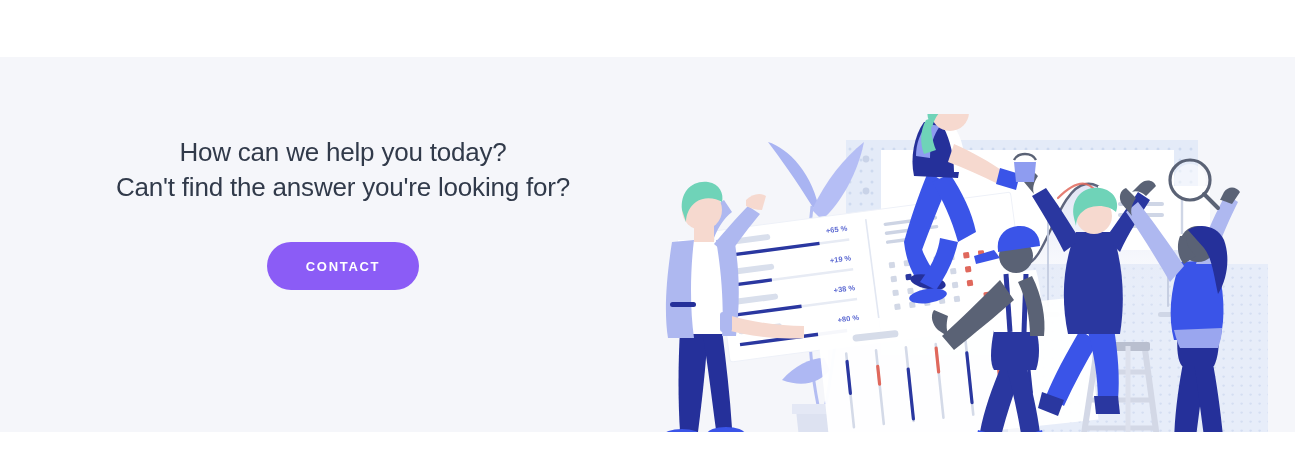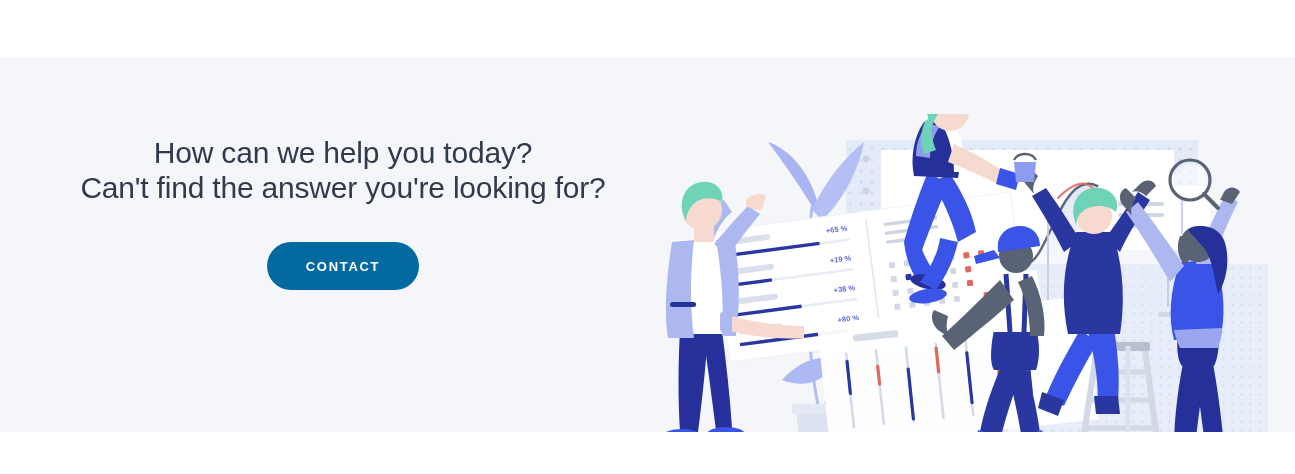--- a/index.html
+++ b/index.html
@@ -36,41 +36,41 @@
   .text-col {
     position: absolute;
     left: 60px;
     top: 78px;
     width: 566px;
     text-align: center;
   }
   .headline {
     margin: 0;
     font-family: "Liberation Sans", sans-serif;
-    font-size: 30px;
+    font-size: 26px;
     line-height: 35px;
     font-weight: 400;
     color: #313a4a;
     letter-spacing: -0.2px;
     white-space: pre-line;
   }
   .btn-wrap {
     margin-top: 37px;
     display: flex;
     justify-content: center;
   }
   .contact-btn {
     display: inline-flex;
     align-items: center;
     justify-content: center;
     width: 152px;
     height: 48px;
     border: none;
     border-radius: 24px;
-    background: #0369a1;
+    background: #8b5cf6;
     color: #ffffff;
     font-family: "Liberation Sans", sans-serif;
     font-size: 13px;
     font-weight: 700;
     letter-spacing: 1.7px;
     cursor: pointer;
     padding: 0;
   }
 
   

